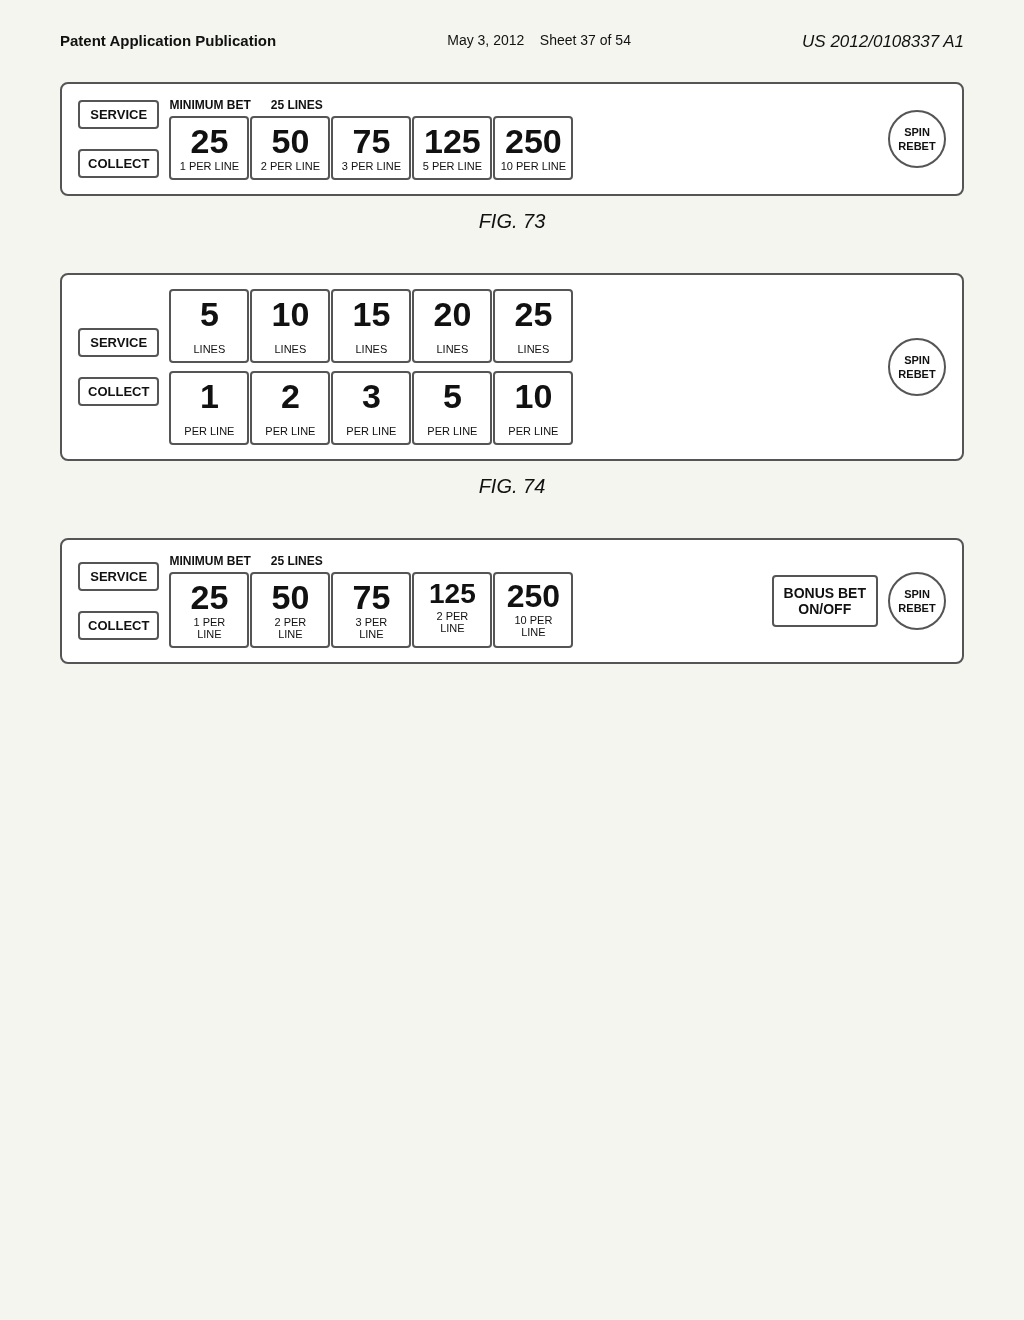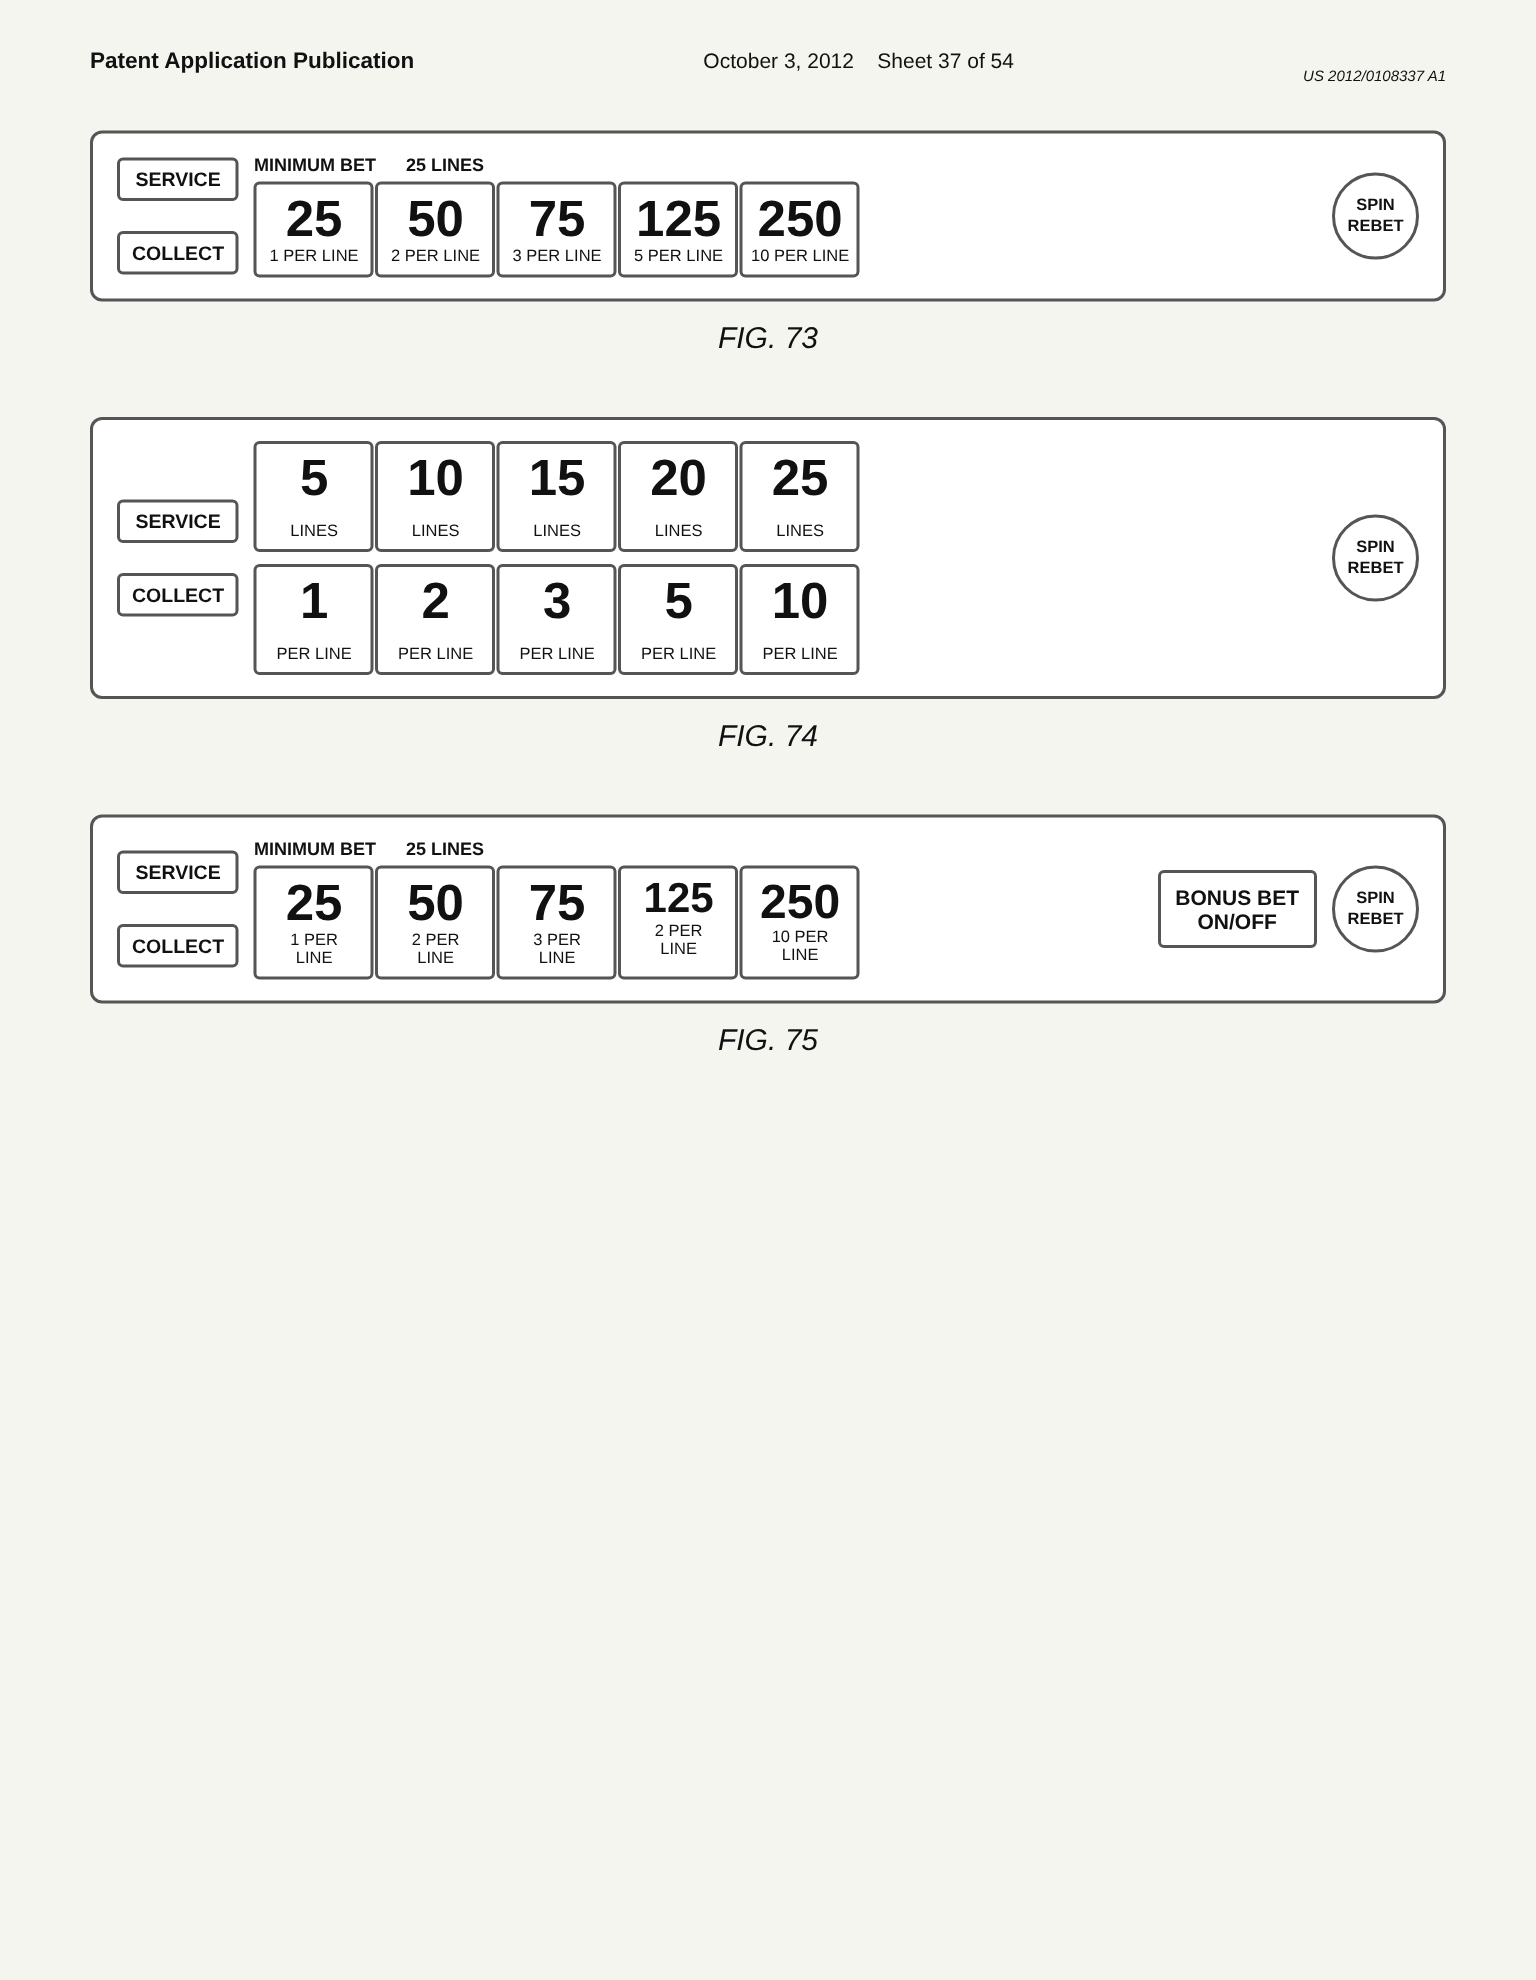--- a/index.html
+++ b/index.html
@@ -24,24 +24,23 @@
       font-size: 15px;
       font-weight: bold;
       line-height: 1.4;
     }
     .header-center {
       font-size: 14px;
       text-align: center;
       padding-top: 2px;
     }
     .header-right {
-      font-size: 10px;
+      font-size: 17px;
       font-style: italic;
       padding-top: 2px;
-      margin-top: 14px;
     }
 
     
     .figure-section {
       margin-bottom: 40px;
     }
 
     .figure-box {
       border: 2px solid #555;
       border-radius: 8px;
@@ -186,21 +185,21 @@
     }
   </style>
 </head>
 <body>
 
 <div class="header">
   <div class="header-left">
     <span>Patent Application Publication</span>
   </div>
   <div class="header-center">
-    <span>October 3, 2012</span>&nbsp;&nbsp;&nbsp;
+    <span>May 3, 2012</span>&nbsp;&nbsp;&nbsp;
     <span>Sheet 37 of 54</span>
   </div>
   <div class="header-right">
     <span>US 2012/0108337 A1</span>
   </div>
 </div>
 
 <div class="figure-section fig73">
   <div class="figure-box">
 
@@ -361,14 +360,13 @@
     <div class="bonus-btn">
       <span>BONUS BET</span><br>
       <span>ON/OFF</span>
     </div>
 
     <div class="spin-btn">
       <span>SPIN</span>
       <span>REBET</span>
     </div>
   </div>
-  <div class="figure-caption">FIG. 75</div>
 </div>
 
 </body></html>

